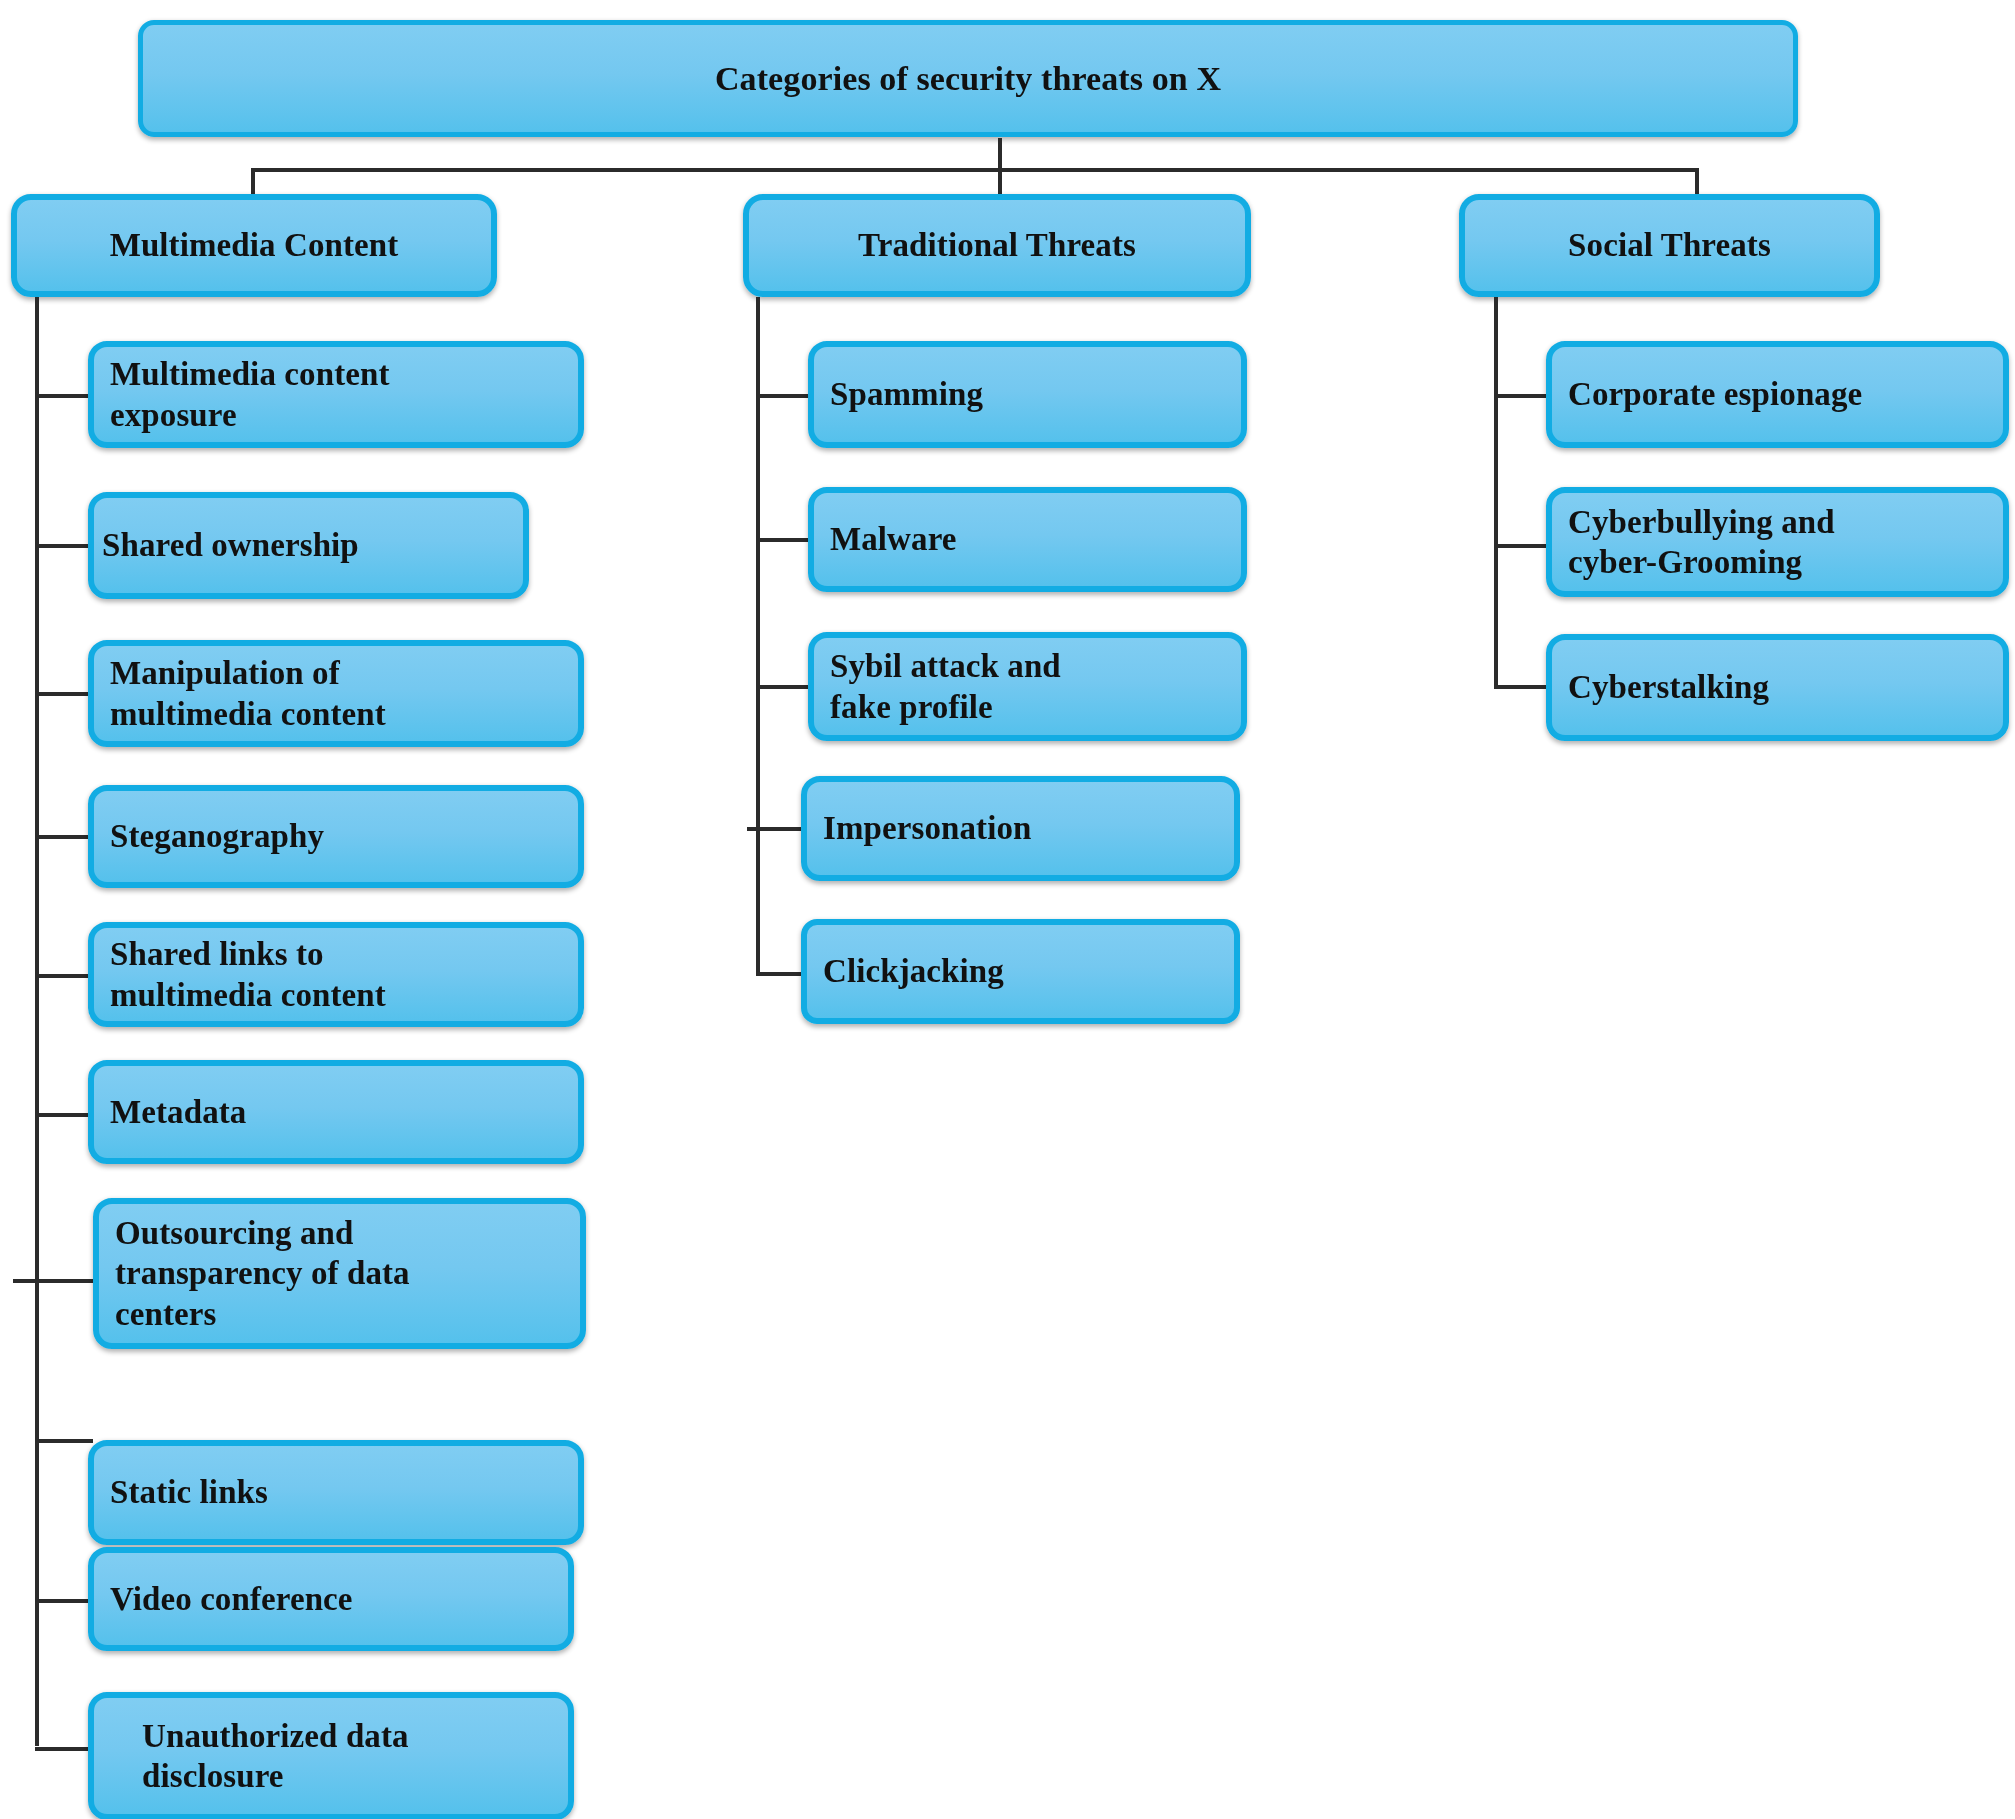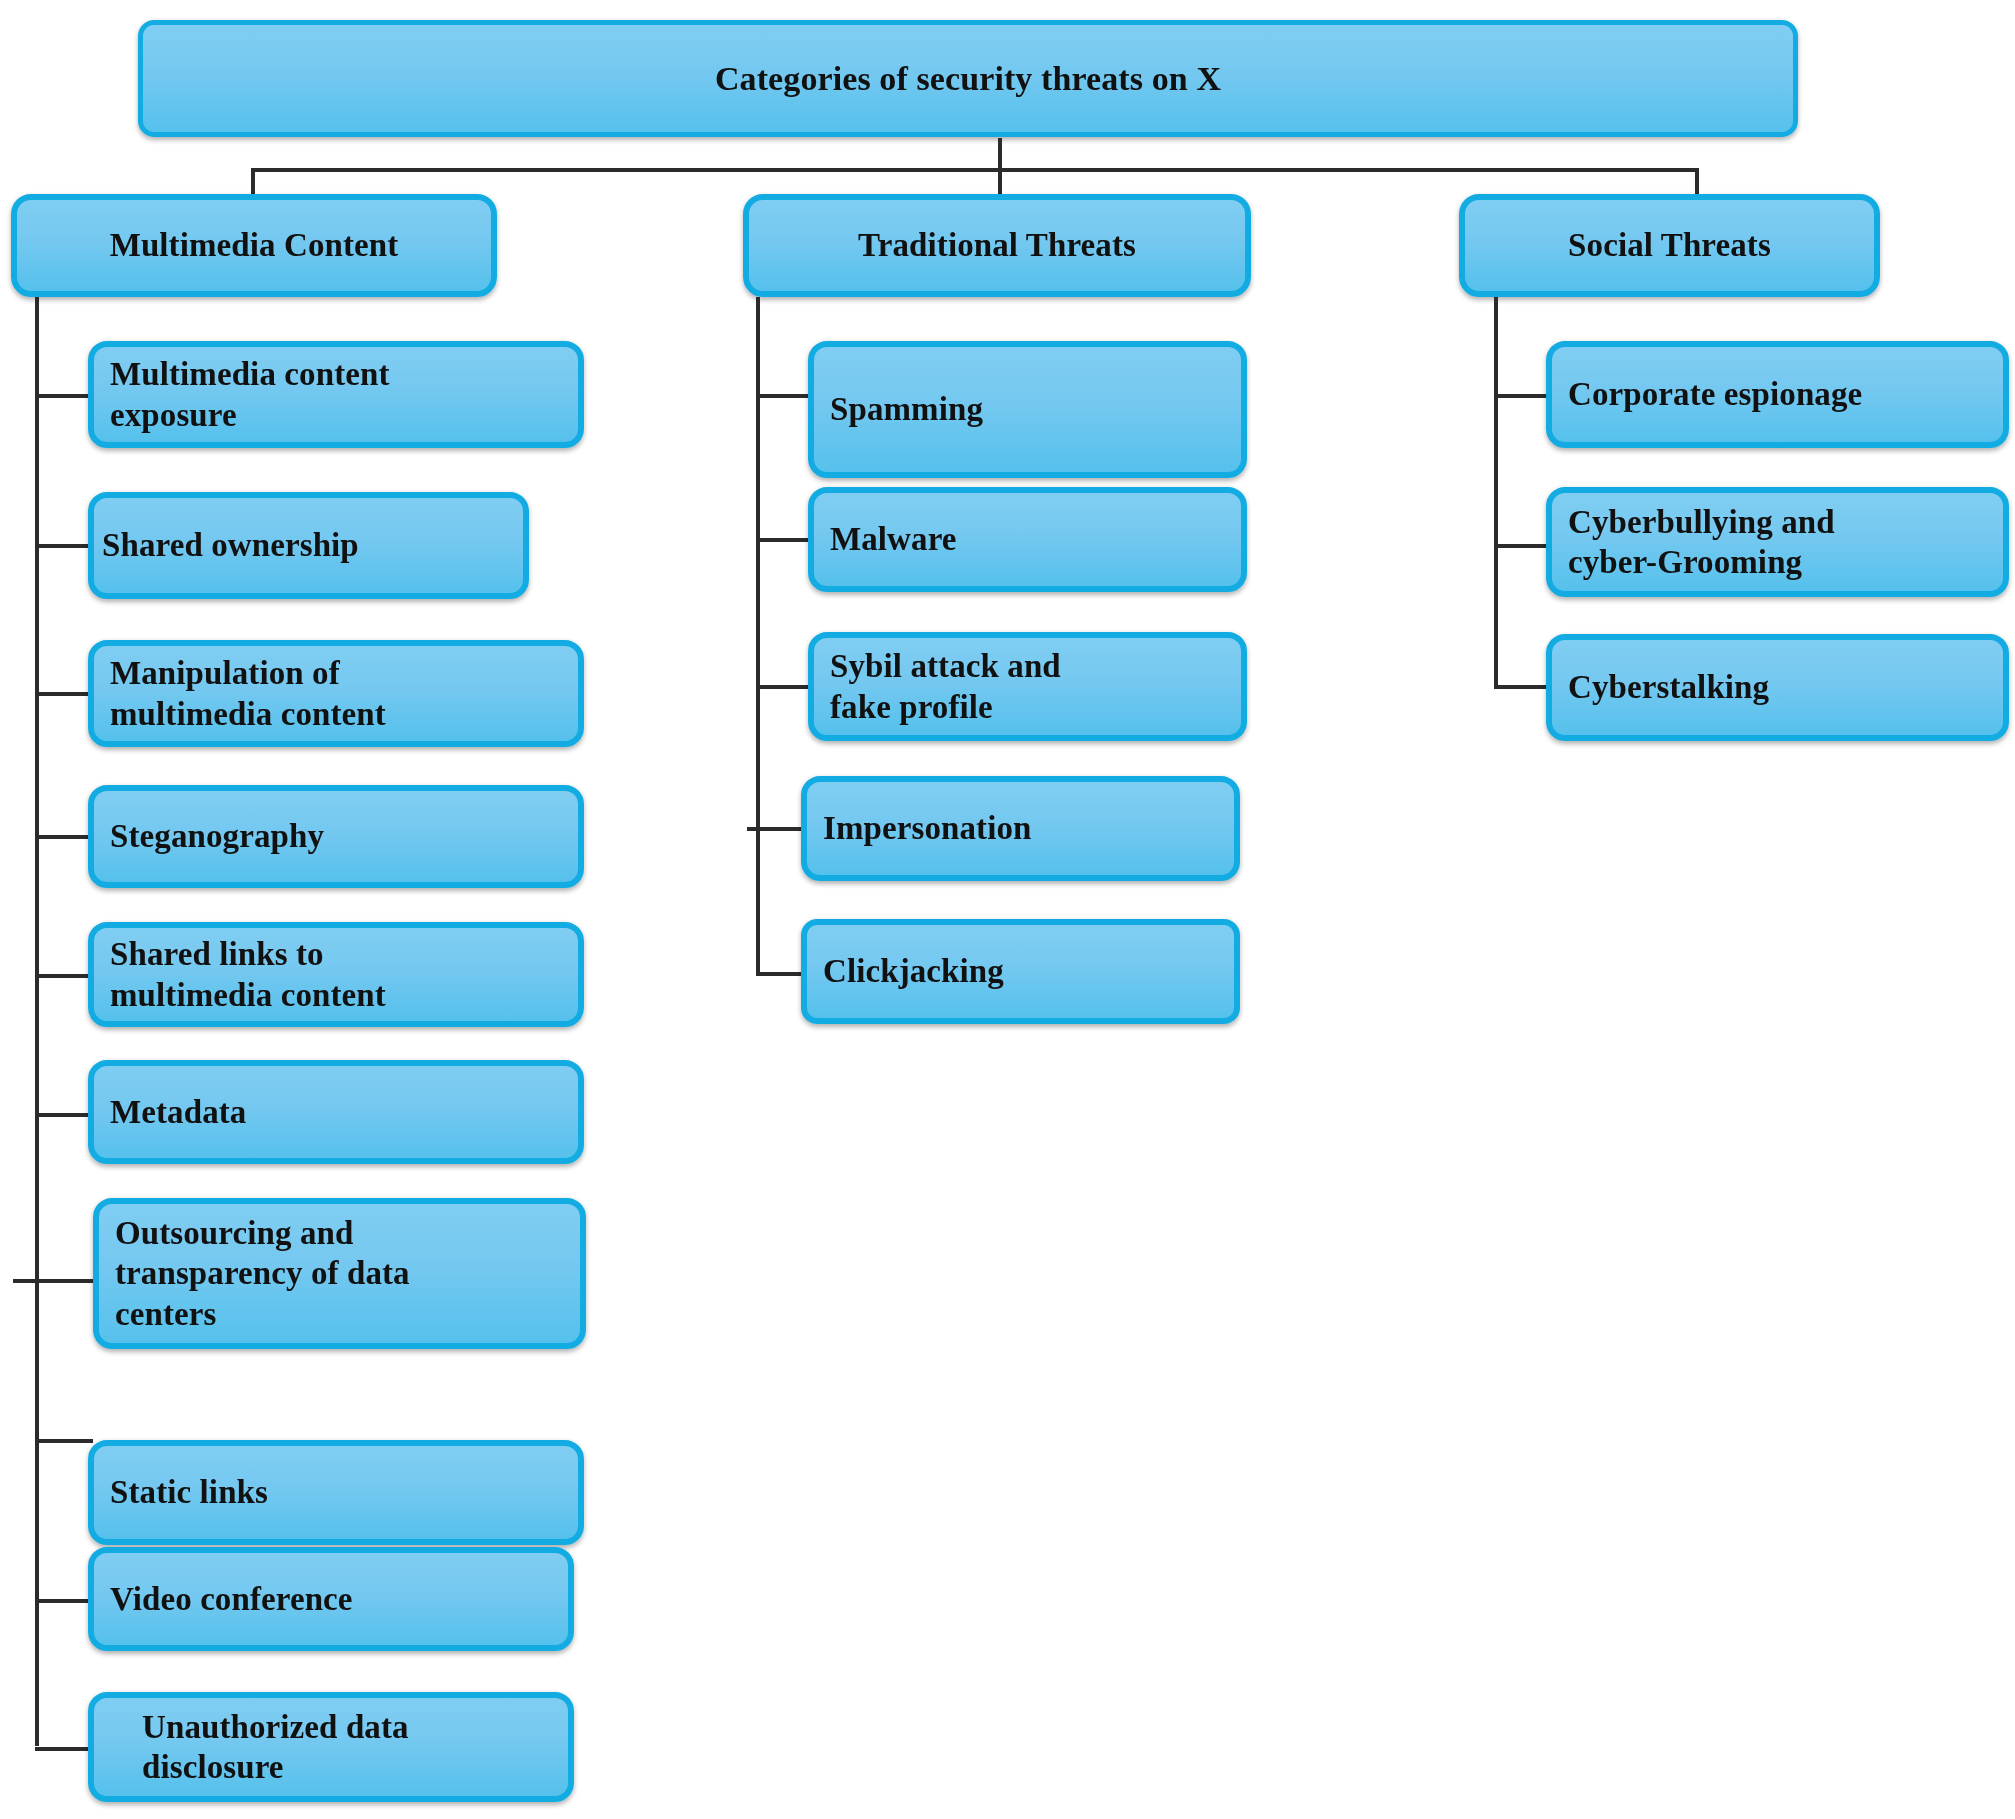--- a/index.html
+++ b/index.html
@@ -148,34 +148,34 @@
   </div>
 
   <div class="node leaf" style="left:88px; top:1440px; width:496px; height:105px;">
     <span class="label">Static links</span>
   </div>
 
   <div class="node leaf" style="left:88px; top:1547px; width:486px; height:104px;">
     <span class="label">Video conference</span>
   </div>
 
-  <div class="node leaf" style="left:88px; top:1692px; width:486px; height:110px;padding-left:48px;">
+  <div class="node leaf" style="left:88px; top:1692px; width:486px; height:128px;padding-left:48px;">
     <span class="label">Unauthorized data
 disclosure</span>
   </div>
 
   <div class="line v" style="left:756px; top:297px; height:677px;"></div>
 
   <div class="line h" style="left:756px; top:394px; width:57px;"></div>
   <div class="line h" style="left:756px; top:538px; width:57px;"></div>
   <div class="line h" style="left:756px; top:685px; width:57px;"></div>
   <div class="line h" style="left:747px; top:827px; width:65px;"></div>
   <div class="line h" style="left:756px; top:972px; width:57px;"></div>
 
-  <div class="node leaf" style="left:808px; top:341px; width:439px; height:137px;">
+  <div class="node leaf" style="left:808px; top:341px; width:439px; height:107px;">
     <span class="label">Spamming</span>
   </div>
 
   <div class="node leaf" style="left:808px; top:487px; width:439px; height:105px;">
     <span class="label">Malware</span>
   </div>
 
   <div class="node leaf" style="left:808px; top:632px; width:439px; height:109px;">
     <span class="label">Sybil attack and
 fake profile</span>

